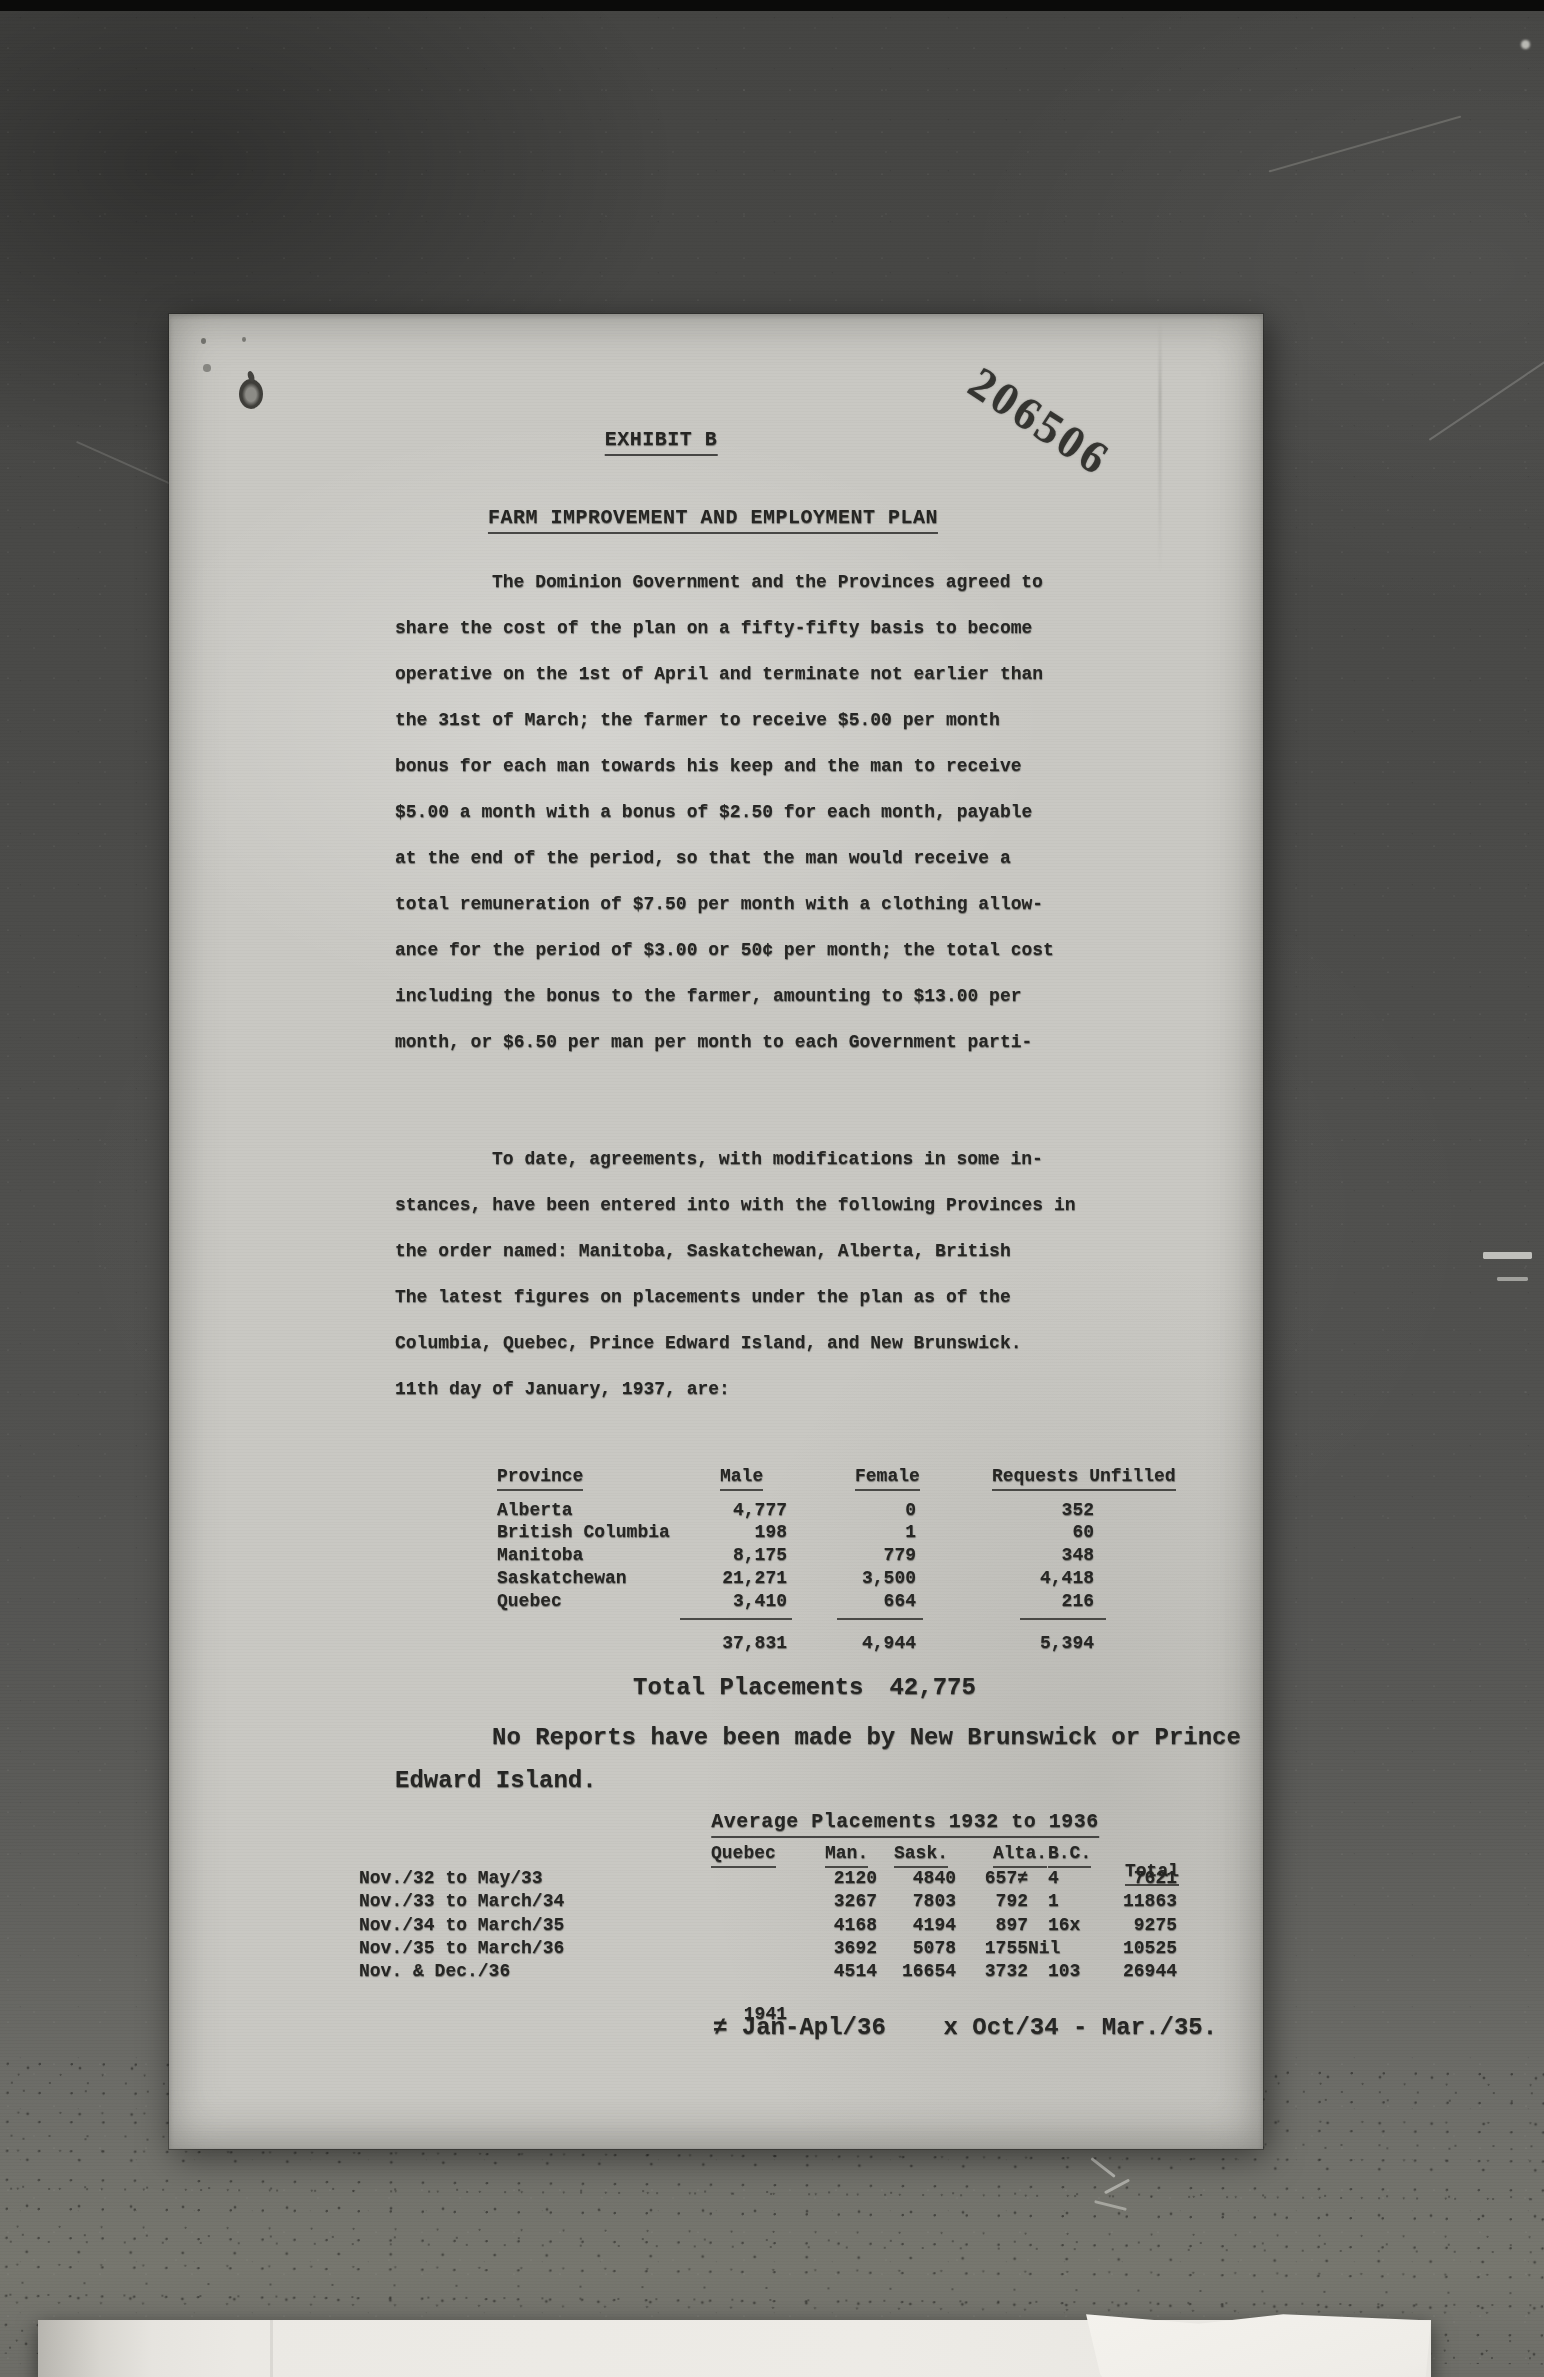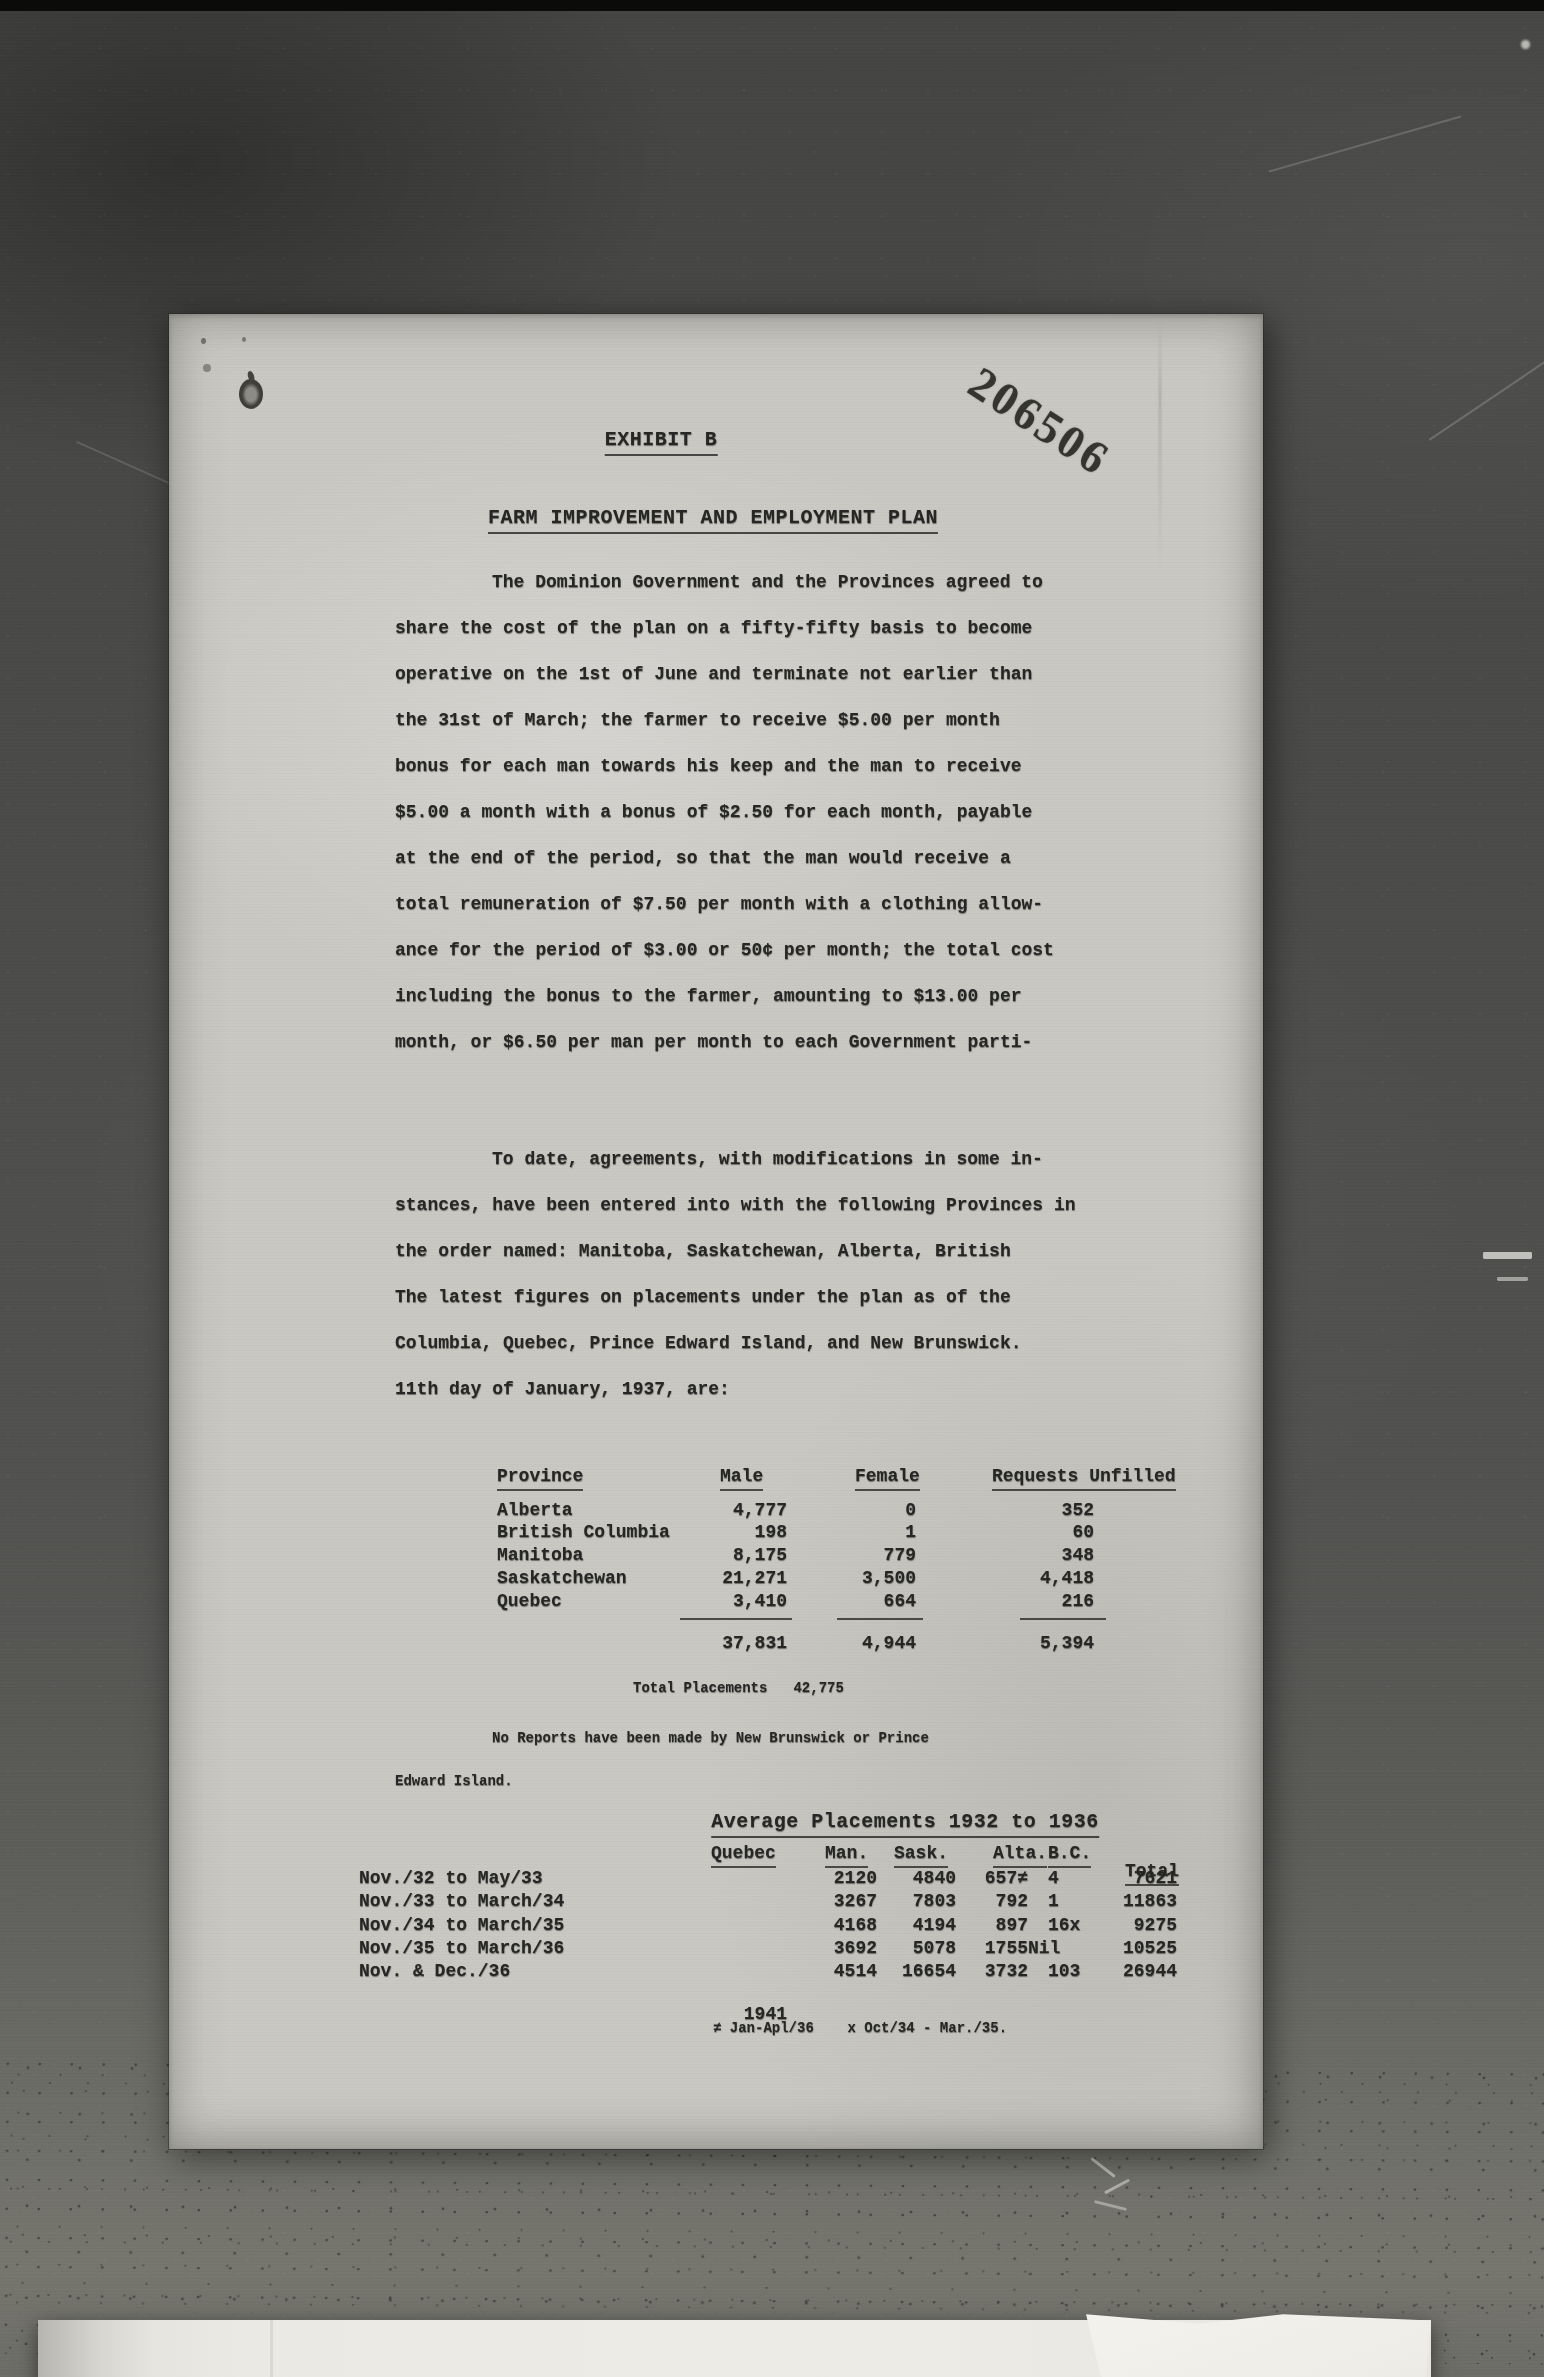--- a/index.html
+++ b/index.html
@@ -34,21 +34,21 @@
     box-shadow:0 0 0 1px rgba(25,25,23,.35), 4.8px 6.7px 33px rgba(0,0,0,.5);}
   .paper::after{content:"";position:absolute;inset:0;pointer-events:none;
     box-shadow:inset 0 0 52px rgba(75,75,68,.35), inset -4.8px -6.7px 38px rgba(75,75,68,.22), inset 0 1.9px 4.8px rgba(40,40,36,.25);}
   .tw{font-family:"Liberation Mono","DejaVu Sans Mono",monospace;font-weight:700;color:#262624;
     text-shadow:0.3px 0.5px 1px rgba(32,32,30,.55);white-space:pre;}
   .heading{position:absolute;transform:translateX(-50%);font-size:20px;letter-spacing:0.5px;}
   .u{border-bottom:2.9px solid rgba(42,42,40,.82);padding-bottom:3.3px;}
   .u5{border-bottom:2.4px solid rgba(42,42,40,.8);padding-bottom:2.4px;}
   .para{position:absolute;left:226px;width:713px;}
   .line{font-size:18px;height:46px;line-height:46px;}
-  .pline{position:absolute;font-size:14px;line-height:24px;height:24px;}
+  .pline{position:absolute;font-size:24px;line-height:24px;height:24px;}
   .trow{position:absolute;left:0;width:1094px;height:24px;line-height:24px;}
   .cell{position:absolute;font-size:18px;}
   .num{text-align:right;}
   .hspan{position:absolute;font-size:18px;line-height:1.1;}
   .rule{position:absolute;border-top:2.4px solid rgba(42,42,40,.8);height:0;}
   .stamp{position:absolute;left:819px;top:42px;transform:rotate(33deg);transform-origin:left top;
     font-family:"Liberation Serif","DejaVu Serif",serif;font-weight:700;font-size:46px;letter-spacing:3.3px;
     color:rgba(44,44,41,.9);text-shadow:0 0 1.4px rgba(44,44,41,.5);}
   .blot{position:absolute;left:70px;top:65px;width:24px;height:30px;border-radius:50%;
     background:radial-gradient(ellipse at 50% 52%, #8c8b86 0 5.2px, #3f3e3a 9px 12px, rgba(45,45,40,.25) 14.3px, transparent 15.7px);
@@ -98,21 +98,21 @@
     <div class="crease"></div>
 
     <div class="stamp">206506</div>
 
     <div class="heading tw" style="left:492px;top:114px;"><span class="u">EXHIBIT B</span></div>
     <div class="heading tw" style="left:544px;top:192px;"><span class="u">FARM IMPROVEMENT AND EMPLOYMENT PLAN</span></div>
 
     <div class="para" style="top:245px;">
       <div class="line tw" style="padding-left:97px;">The Dominion Government and the Provinces agreed to</div>
       <div class="line tw">share the cost of the plan on a fifty-fifty basis to become</div>
-      <div class="line tw">operative on the 1st of June and terminate not earlier than</div>
+      <div class="line tw">operative on the 1st of April and terminate not earlier than</div>
       <div class="line tw">the 31st of March; the farmer to receive $5.00 per month</div>
       <div class="line tw">bonus for each man towards his keep and the man to receive</div>
       <div class="line tw">$5.00 a month with a bonus of $2.50 for each month, payable</div>
       <div class="line tw">at the end of the period, so that the man would receive a</div>
       <div class="line tw">total remuneration of $7.50 per month with a clothing allow-</div>
       <div class="line tw">ance for the period of $3.00 or 50¢ per month; the total cost</div>
       <div class="line tw">including the bonus to the farmer, amounting to $13.00 per</div>
       <div class="line tw">month, or $6.50 per man per month to each Government parti-</div>
     </div>
 

